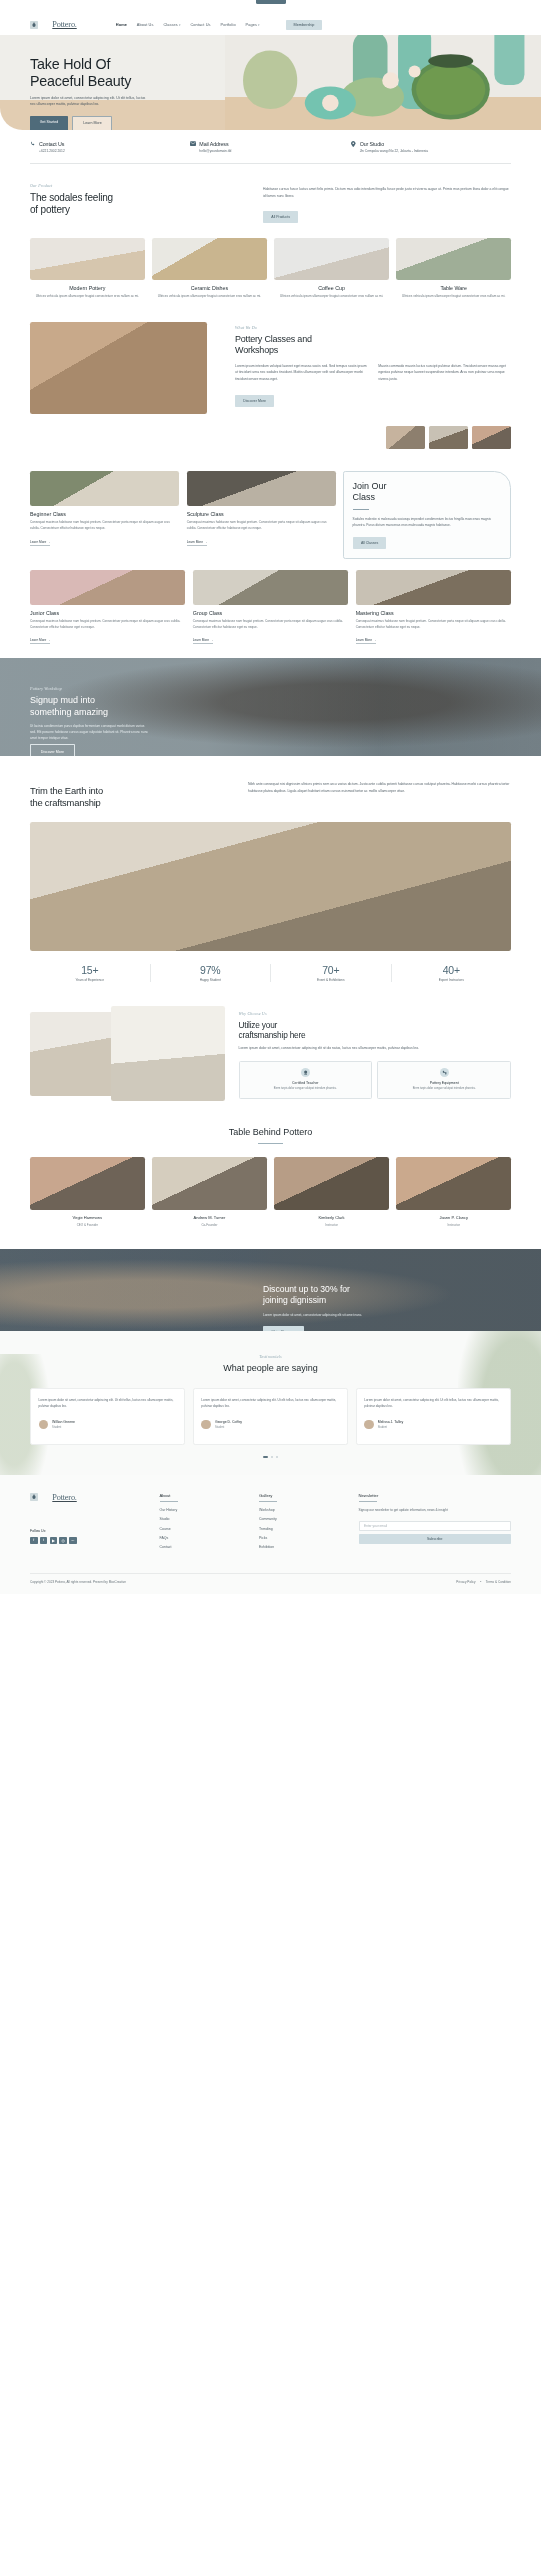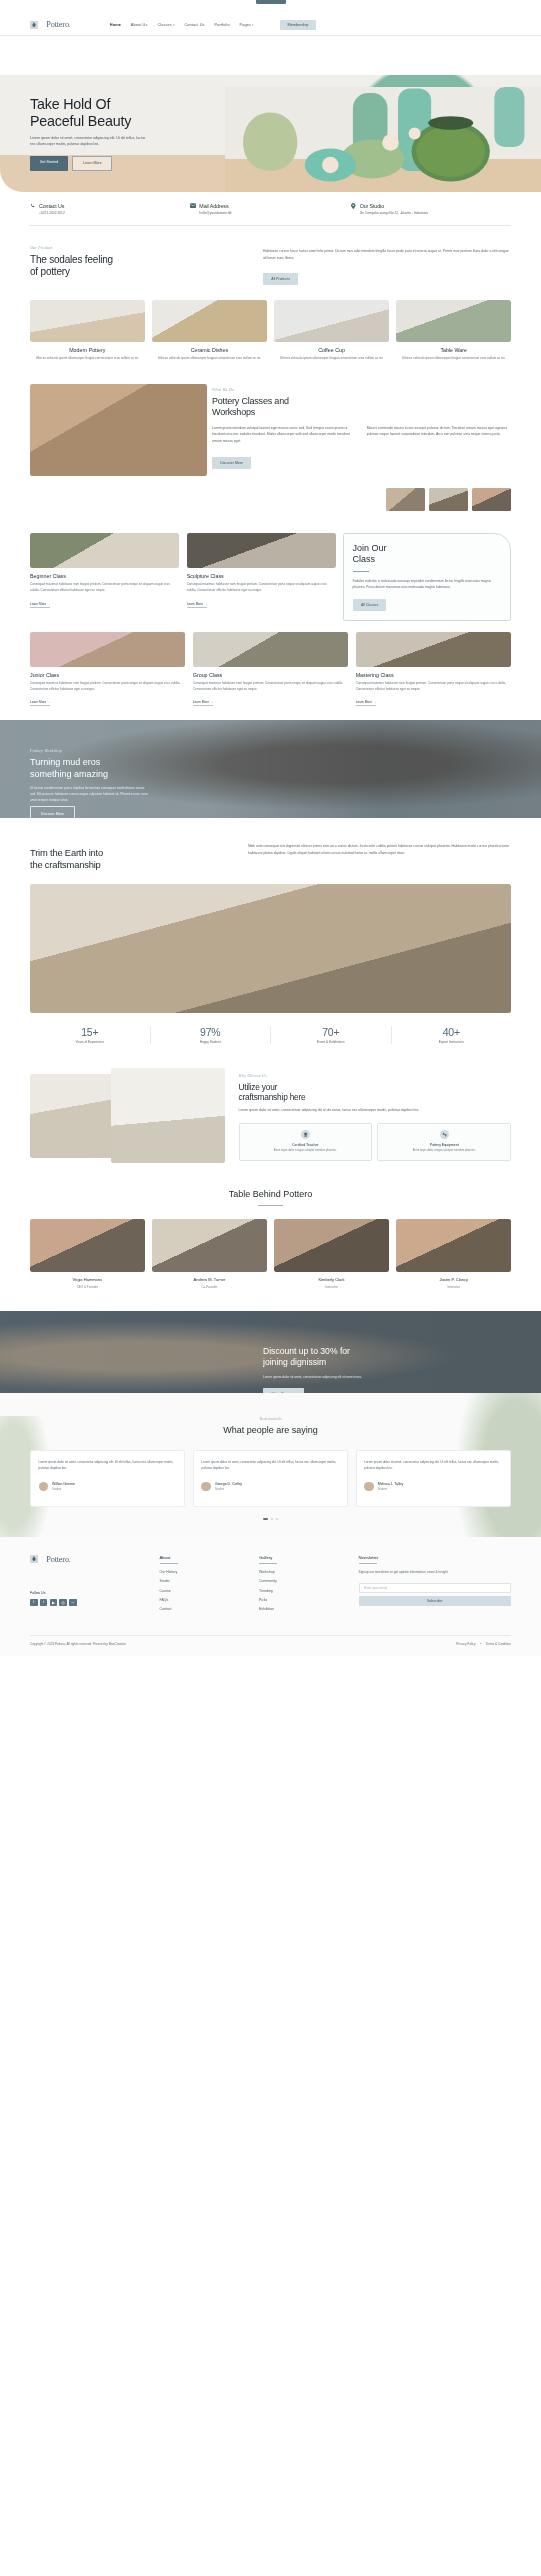--- a/index.html
+++ b/index.html
@@ -10,39 +10,39 @@
   }
   .wrap { width:541px; position:relative; overflow:hidden; }
 
   
   .topbar { height:15px; background:#ffffff; }
   .topbar .notch { width:30px; height:3.8px; background:#57727f; margin:0 auto; border-radius:0 0 1.5px 1.5px; }
   header.nav {
     height:19.5px; display:flex; align-items:center;
     padding:0 30px; background:#fff; position:relative; z-index:20;
   }
-  .logo { display:flex; align-items:center; gap:8px; }
+  .logo { display:flex; align-items:center; gap:14px;text-decoration:underline; }
   .logo-mark {
     width:8.3px; height:8.3px; background:#cfdadd; border-radius:0.8px;
     display:flex; align-items:center; justify-content:center;
   }
   .logo-mark svg { display:block; }
   .logo-text { font-size:8.3px; color:#4d6470; letter-spacing:-0.2px; font-family:"Liberation Serif", serif; }
   .navlinks { display:flex; align-items:center; gap:9.8px; margin-left:39px; }
   .navlinks a { font-size:3.9px; color:#4f5d66; text-decoration:none; letter-spacing:0.1px; white-space:nowrap; }
   .navlinks a.active { font-weight:bold; color:#26323a; }
   .caret { display:inline-block; font-size:3px; margin-left:1.1px; color:#8b9aa3; }
   .btn-membership {
     margin-left:16.5px; background:#cfdde2; color:#41555f;
     font-size:3.8px; padding:3px 7.5px; border-radius:0.8px; white-space:nowrap;
   }
   .nav-rule { height:0.8px; background:#e6e9ea; }
 
   
-  .hero { position:relative; height:117px; overflow:hidden;margin-top:40px; }
+  .hero { position:relative; height:95px; overflow:hidden; }
   .hero-bg {
     position:absolute; inset:0;
     background:
       radial-gradient(circle at 78% 52%, #7fb9a4 0 16%, rgba(127,185,164,0) 17%),
       radial-gradient(ellipse at 62% 40%, #b4c49a 0 12%, rgba(180,196,154,0) 13%),
       radial-gradient(ellipse at 92% 35%, #86c0b2 0 14%, rgba(134,192,178,0) 15%),
       linear-gradient(180deg,#efeeea 0 68%, #e2cdb2 68% 100%);
     border-bottom-left-radius:22.5px; border-bottom-right-radius:0;
   }
   .hero-pots { position:absolute; right:0; bottom:0; width:316px; height:105px; }
@@ -85,21 +85,21 @@
   .prod-head { display:flex; gap:30px; }
   .prod-head-l { width:203px; }
   .prod-head-r { flex:1; padding-top:3px; }
   .prod-grid { display:flex; gap:7.5px; margin-top:15px; }
   .prod-card { flex:1; }
   .prod-img { height:42px; border-radius:2.3px; }
   .prod-name { text-align:center; font-size:5.3px; color:#1f2a30; margin-top:5.3px; }
   .prod-desc { text-align:center; font-size:3.1px; line-height:1.8; color:#6a757c; margin-top:3px; }
 
   
-  .workshops { padding:22.5px 30px 0; display:flex; gap:5px; }
+  .workshops { padding:22.5px 30px 0; display:flex; gap:28px; }
   .ws-img { width:177px; height:92px; border-radius:2.3px; }
   .ws-text { flex:1; padding-top:3px; }
   .ws-text h2 { font-size:9px; }
   .ws-cols { display:flex; gap:10.5px; margin-top:6.8px; }
   .ws-cols > div { flex:1; }
 
   .ws-strip { display:flex; gap:3.8px; margin-top:12px; padding:0 30px; justify-content:flex-end; }
   .ws-strip .chip { width:39px; height:22.5px; border-radius:1.5px; }
 
   
@@ -449,21 +449,21 @@
         <div class="learn">Learn More →</div>
       </div>
     </div>
   </section>
 
   <section class="wsbanner">
     <div class="wsbanner-bg"></div>
     <div class="wsbanner-inner">
       <div class="eyebrow">Pottery Workshop</div>
       <h2>
-        <span>Turning mud eros</span><br>
+        <span>Signup mud into</span><br>
         <span>something amazing</span>
       </h2>
       <p style="font-size:3.2px;line-height:1.9;color:#e6ecee;max-width:120px;margin-top:5.3px">Ut lacinia condimentum purus dapibus fermentum consequat morbi dictum varius sed. Elit posuere habitasse cursus augue vulputate habitant sit. Pharetra nunc nunc amet tempor tristique vitae.</p>
       <span class="btn-ghost">Discover More</span>
     </div>
   </section>
 
   <section class="craft">
     <div class="craft-head">
       <h2 class="sec-title">

